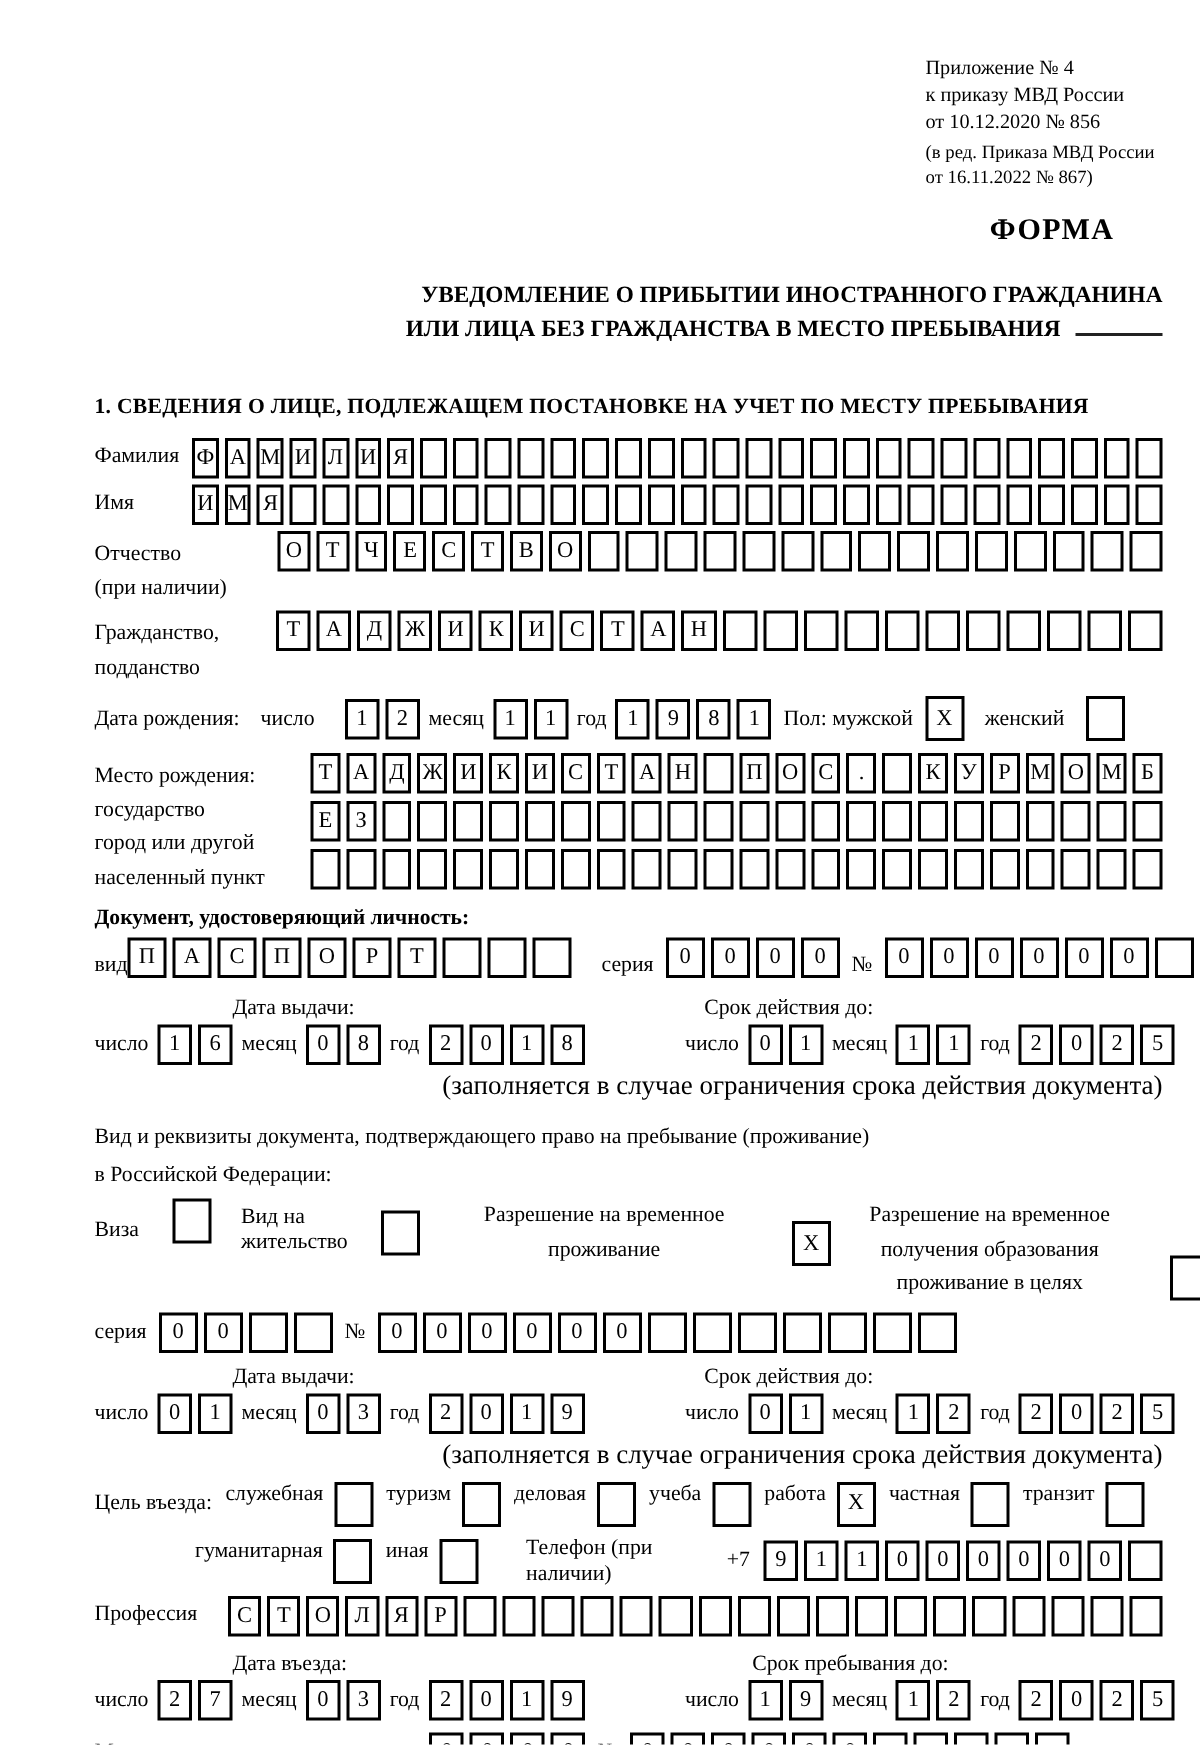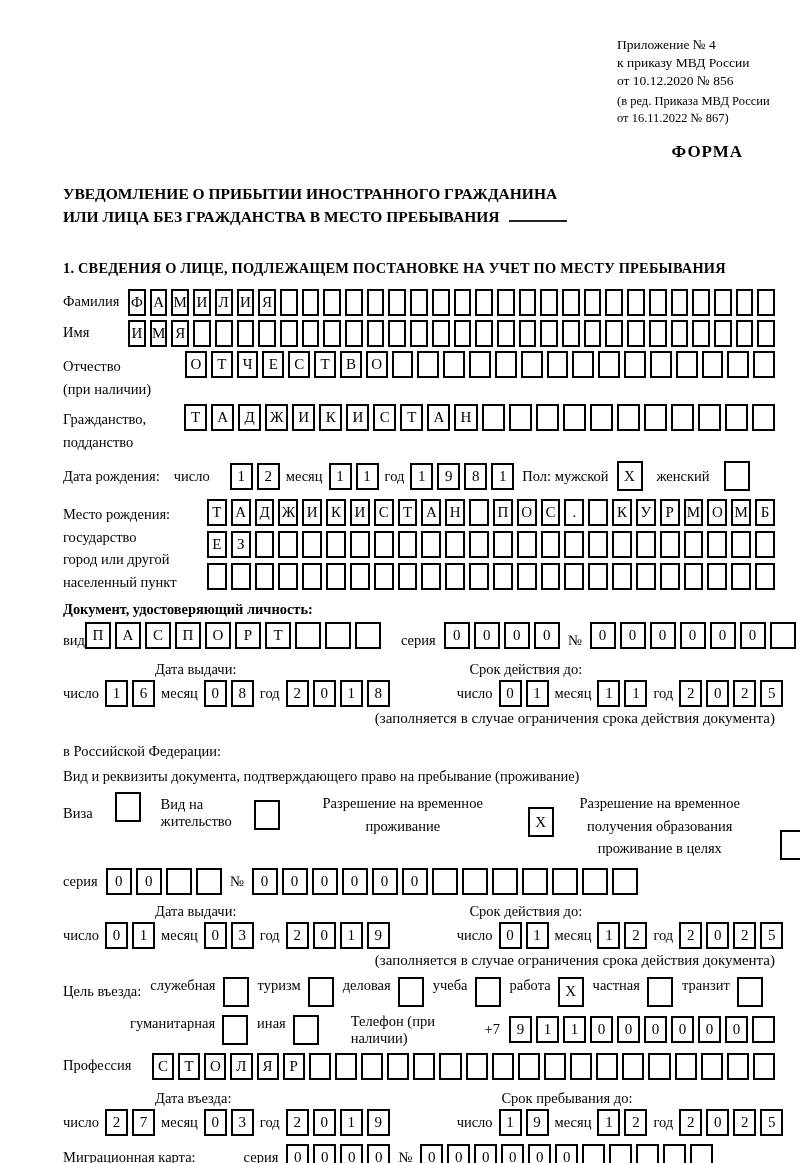--- a/index.html
+++ b/index.html
@@ -2,23 +2,23 @@
 <html><head>
 <meta charset="utf-8">
 <style>
   html,body{margin:0;padding:0;background:#fff;color:#000;}
   body{width:800px;height:1163px;font-family:"Liberation Serif","DejaVu Serif",serif;font-size:14.5px;overflow:hidden;}
   .page{padding:36px 25px 10px 63px;width:712px;}
 
   
   .hdr-right{margin-left:554px;width:200px;line-height:1.32;font-size:13.5px;}
   .hdr-amend{font-size:12.5px;margin-top:4px;line-height:1.3;}
-  .forma{margin-top:16px;text-align:right;padding-right:32px;font-weight:bold;font-size:17px;letter-spacing:1px;}
-
-  .title{margin-top:20px;text-align:left;font-weight:bold;font-size:15.5px;line-height:1.5;}
+  .forma{margin-top:16px;text-align:right;padding-right:32px;font-weight:bold;font-size:20px;letter-spacing:1px;}
+
+  .title{margin-top:20px;text-align:right;font-weight:bold;font-size:15.5px;line-height:1.5;}
   .blank-line{display:inline-block;width:58px;border-bottom:2px solid #222;height:14px;margin-left:10px;}
   .sec-heading{margin-top:32px;font-weight:bold;font-size:14.4px;letter-spacing:.2px;white-space:nowrap;}
 
   
   .row{display:flex;align-items:flex-start;margin-top:4px;}
   .lbl{flex:none;padding-top:4px;}
   .lbl div{line-height:1.55;}
   .cells{display:flex;gap:4px;}
   .cell{border:2px solid #000;height:23px;flex:1 1 0;display:flex;align-items:center;justify-content:center;font-size:15px;background:#fff;}
   .fw .cell{flex:none;width:19px;}
@@ -28,21 +28,21 @@
   .c647{width:647px;} .c590{width:590px;margin-left:auto;} .c591{width:591px;margin-left:auto;} .c568{width:568px;} .c623{width:623px;} .c598{width:598px;}
 
   .checkbox{flex:none;width:22px;height:26px;border:2px solid #000;display:flex;align-items:center;justify-content:center;font-size:15px;background:#fff;}
   .gap8{width:8px;flex:none;} .gap14{width:14px;flex:none;} .gap20{width:20px;flex:none;}
 
   .stack{display:flex;flex-direction:column;gap:5px;}
   .doc-heading{text-align:left;font-weight:bold;margin-top:8px;font-size:14.4px;}
 
   .dgroup{display:flex;align-items:center;gap:6px;}
   .dlabels{display:flex;margin-top:12px;}
-  .note{ text-align:right;font-size:15px;margin-top:3px;font-family:Liberation Serif, serif;}
+  .note{ text-align:right;font-size:18px;margin-top:3px;font-family:Liberation Serif, serif;}
   .intro{margin-top:12px;line-height:1.7;}
 
   .opt{display:flex;align-items:flex-end;gap:22px;}
   .opt-lines{text-align:center;line-height:1.55;}
   .optrow{display:flex;align-items:flex-start;margin-top:10px;}
   .inline-opt{display:flex;align-items:flex-start;gap:7px;}
 
   .mt8{margin-top:8px;} .mt12{margin-top:12px;}
 </style>
 </head>
@@ -407,22 +407,22 @@
           <div class="cell">2</div>
           <div class="cell">0</div>
           <div class="cell">2</div>
           <div class="cell">5</div>
         </div>
     </div>
   </div>
   <div class="note">(заполняется в случае ограничения срока действия документа)</div>
 
   <div class="intro">
+    <div>Вид и реквизиты документа, подтверждающего право на пребывание (проживание)</div>
     <div>в Российской Федерации:</div>
-    <div>Вид и реквизиты документа, подтверждающего право на пребывание (проживание)</div>
   </div>
 
   <div class="optrow" style="margin-top:4px;">
     <div class="opt">
       <span style="padding-top:4px;">Виза</span>
       <div class="checkbox"></div>
     </div>
     <span class="gap20"></span>
     <div class="opt">
       <span style="padding-top:4px;">Вид на жительство</span>

